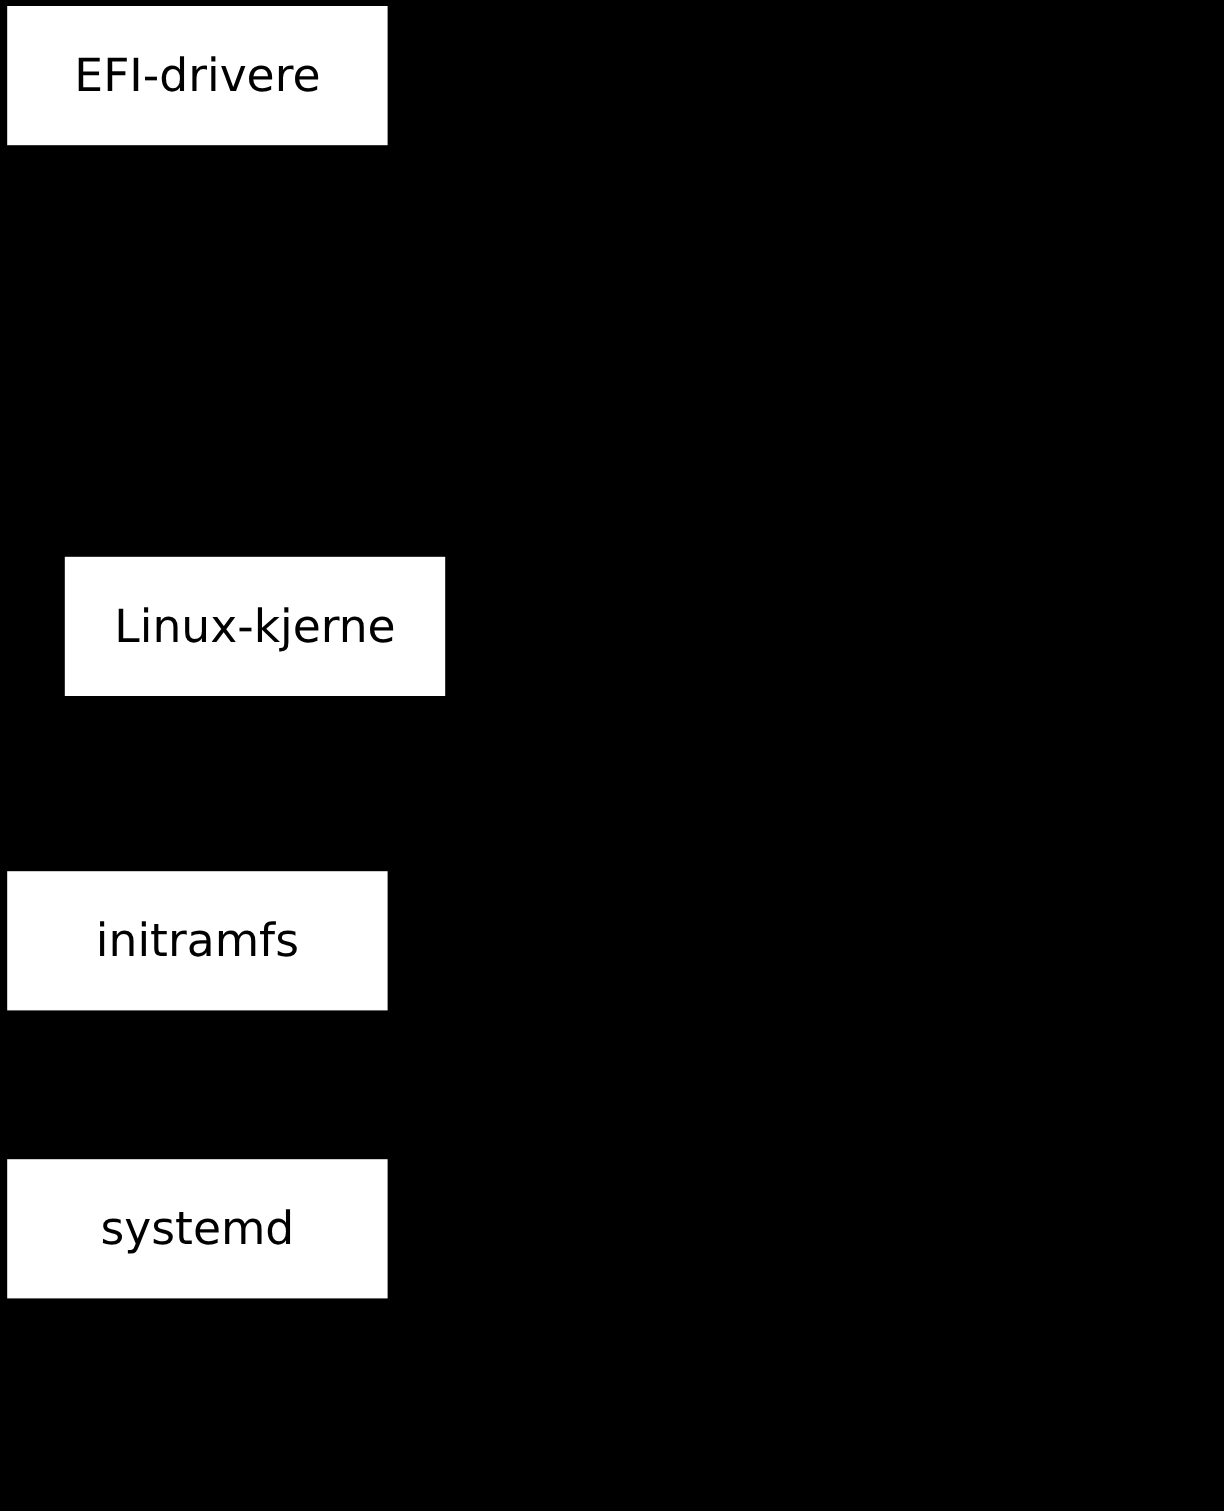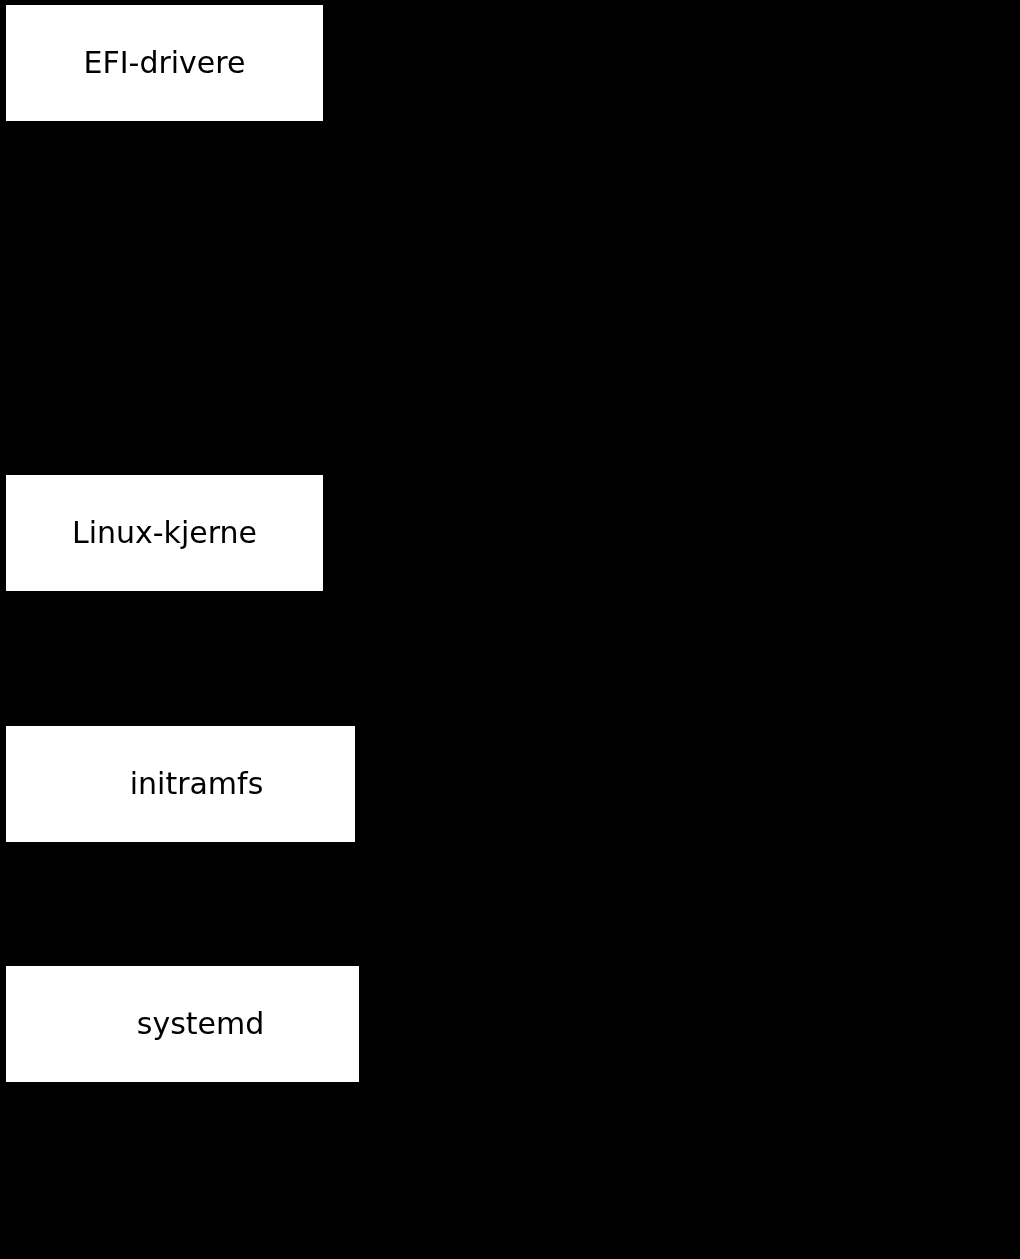--- a/index.html
+++ b/index.html
@@ -27,29 +27,29 @@
     left: 6px;
     width: 317px;
     height: 116px;
     background: #ffffff;
     display: flex;
     align-items: center;
     justify-content: center;
   }
   .node .label {
     color: #000000;
-    font-size: 30px;
+    font-size: 38px;
     line-height: 1;
     white-space: nowrap;
   }
   .n1 { top: 5px; }
   .n2 { top: 245px; }
-  .n3 { top: 475px; }
-  .n4 { top: 726px; padding-left: 32px; }
-  .n5 { top: 966px; padding-left: 36px; }
+  .n3 { top: 464px; margin-left: 48px; }
+  .n4 { top: 726px; }
+  .n5 { top: 966px; }
 </style>
 </head>
 <body>
 
 <div class="canvas">
 
   <div class="node n1">
     <span class="label">EFI-drivere</span>
   </div>
 

